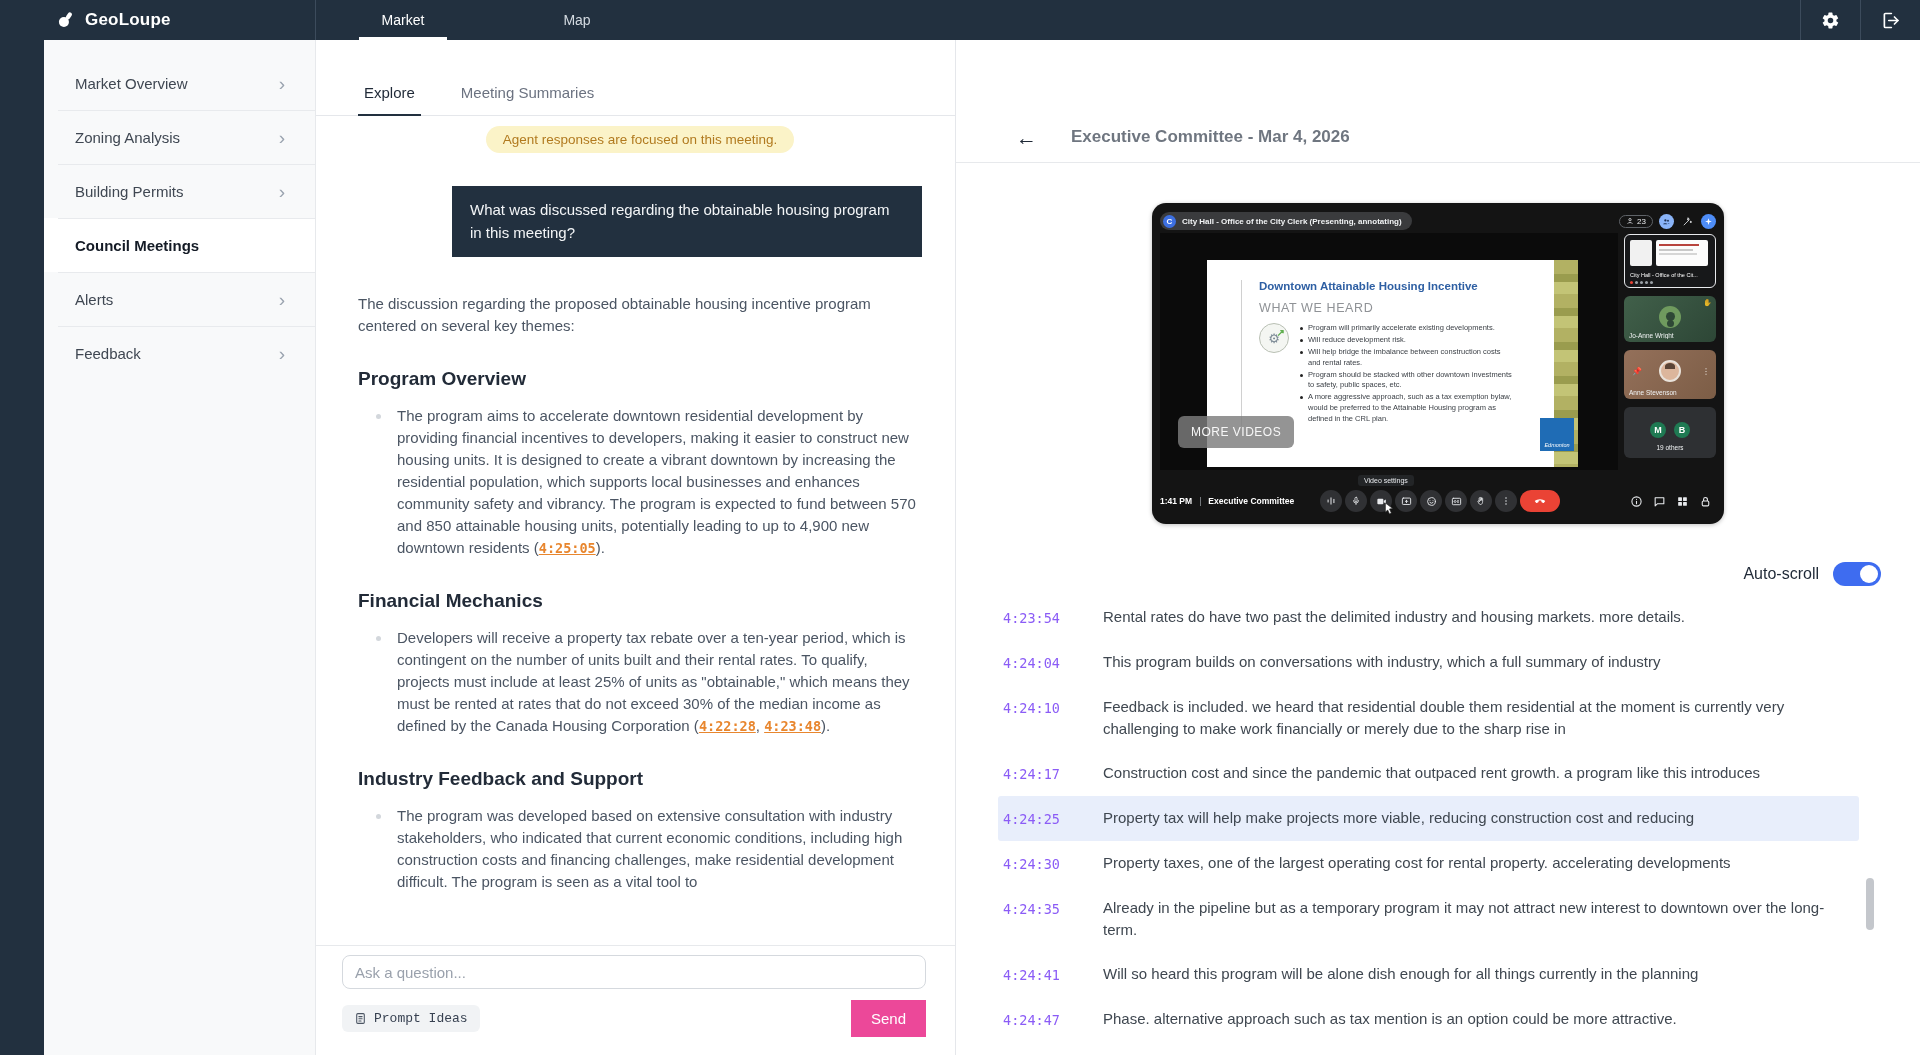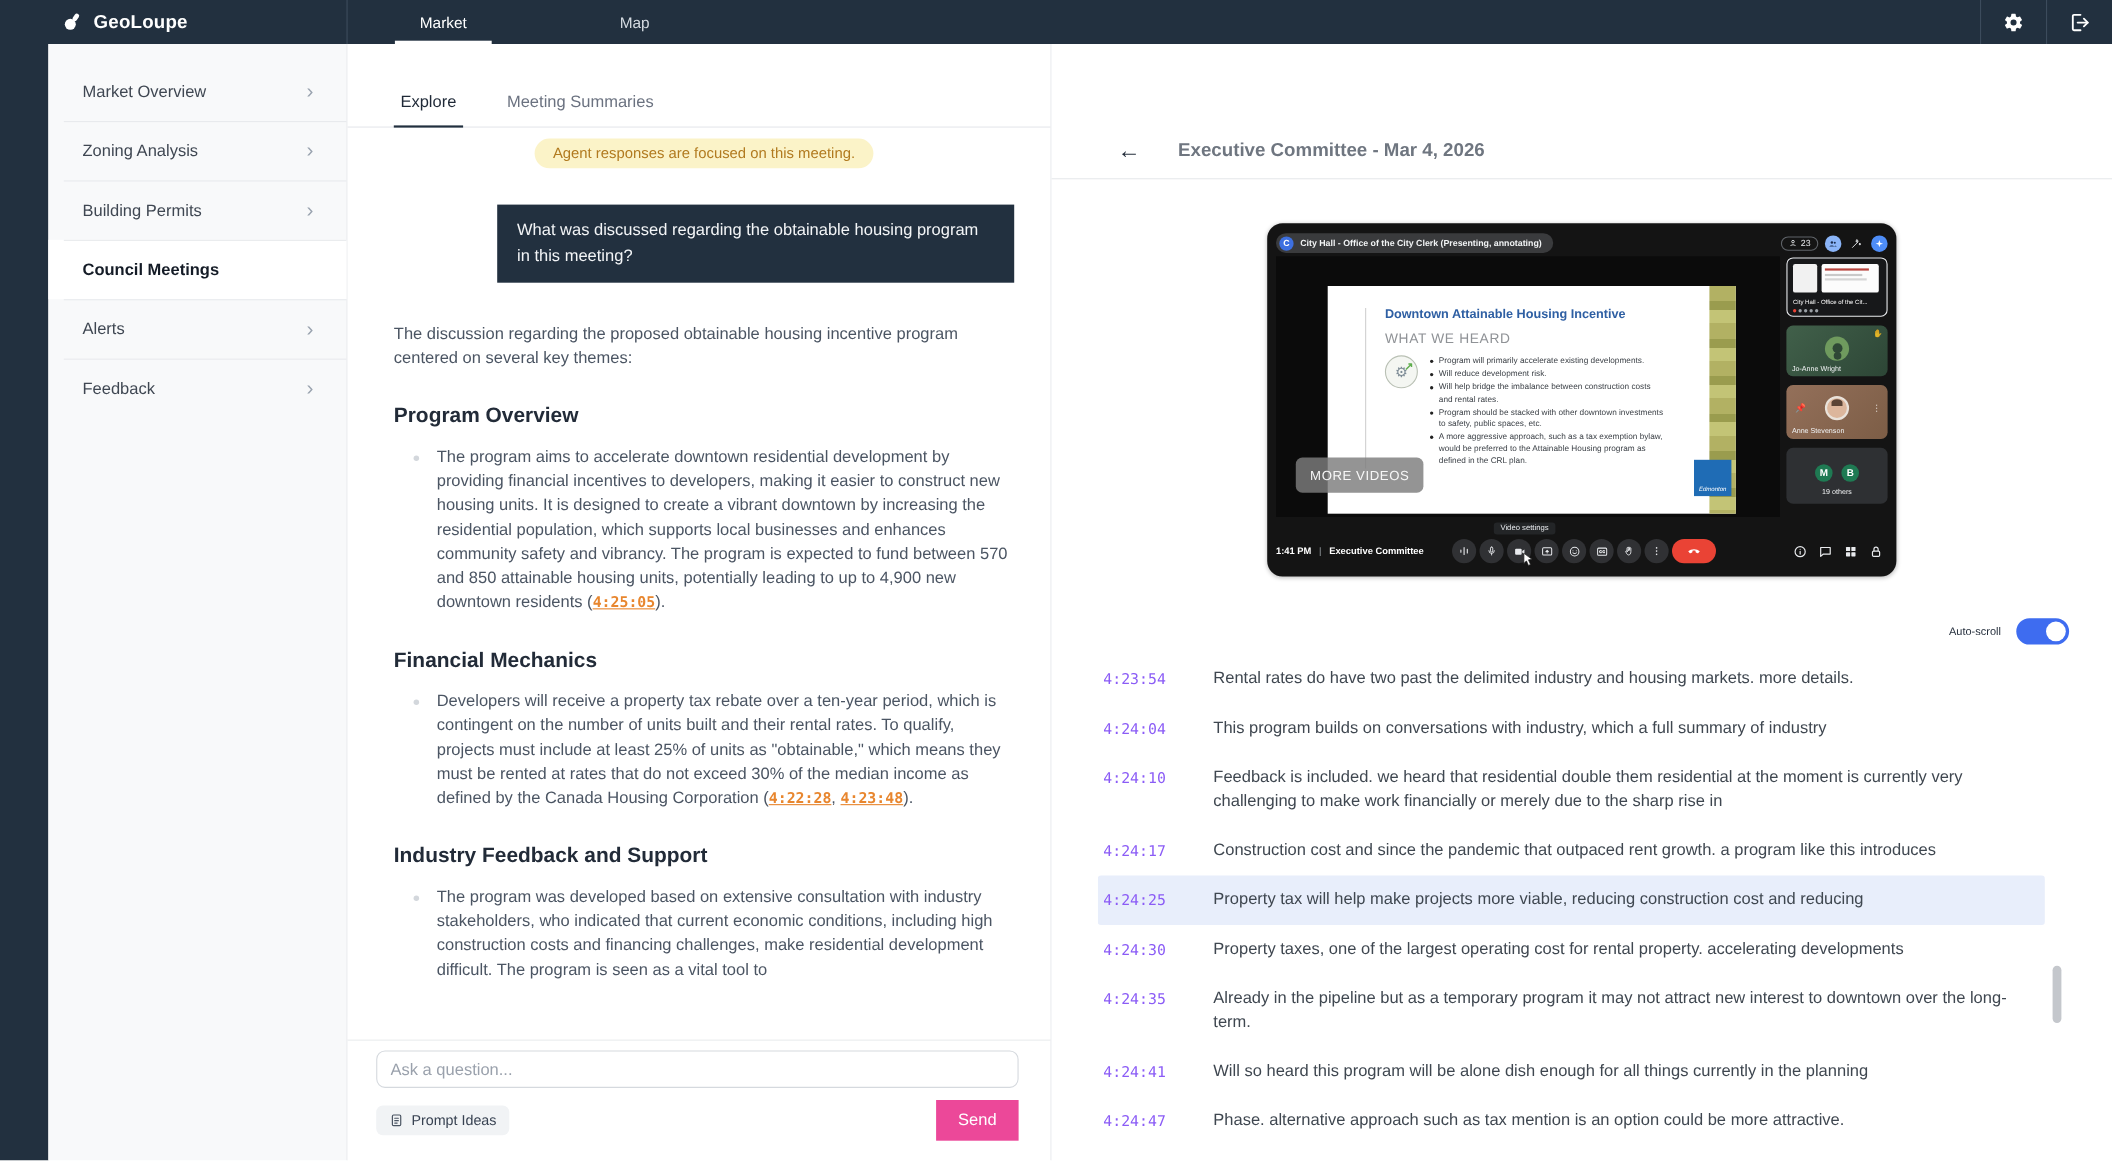--- a/index.html
+++ b/index.html
@@ -56,21 +56,21 @@
     text-decoration:underline; font-size:13.5px; cursor:pointer; }
   .fade-bottom { position:absolute; left:0; right:0; bottom:0; height:30px;
     background:linear-gradient(rgba(255,255,255,0), #fff 90%); pointer-events:none; }
   .chat-footer { border-top:1px solid #e7e9ec; padding:9px 29px 18px 26px; }
   .ask-input { width:100%; height:34px; border:1px solid #d5d9de; border-radius:8px; padding:0 12px;
     font-size:15px; color:#111827; outline:none; font-family:"Liberation Sans", sans-serif; }
   .ask-input::placeholder { color:#9aa1ac; }
   .footer-row { margin-top:11px; display:flex; align-items:center; justify-content:space-between; }
   .prompt-ideas { display:flex; align-items:center; gap:7px; background:#f1f3f5; border:none;
     border-radius:6px; padding:6px 12px; font-size:13px; color:#374151; cursor:pointer;
-    font-family:Liberation Sans, sans-serif; }
+    font-family:Liberation Mono, monospace; }
   .send-btn { background:#ec4899; color:#fff; border:none; border-radius:0; padding:0 20px;
     height:37px; font-size:15px; cursor:default; font-family:"Liberation Sans", sans-serif; }
 
   
   .transcript { flex:1; position:relative; background:#fff; display:flex; flex-direction:column; }
   .t-header { height:123px; display:flex; align-items:flex-end; padding:0 0 14px 60px; gap:34px;
     border-bottom:1px solid #e7e9ec; }
   .back-btn { background:none; border:none; font-size:21px; color:#1f2937; cursor:pointer; line-height:1; }
   .t-title { font-size:17px; font-weight:bold; color:#6f7680; padding-bottom:1px; }
 
@@ -148,21 +148,21 @@
     align-items:center; justify-content:center; color:#e8eaed; }
   .v-cbtn.red { width:40px; border-radius:12px; background:#ea4335; }
   .v-tooltip { position:absolute; left:38px; top:-15px; background:#232527; color:#e8eaed; font-size:7px;
     padding:2px 6px; border-radius:3px; white-space:nowrap; }
   .v-cursor { position:absolute; left:64px; top:12px; z-index:3; }
   .v-right { margin-left:auto; display:flex; align-items:center; gap:10px; color:#e8eaed; padding-right:4px; }
 
   
   .autoscroll-row { display:flex; align-items:center; justify-content:flex-end; gap:14px;
     margin:38px 39px 0 0; }
-  .autoscroll-label { font-size:10px; color:#1f2937; }
+  .autoscroll-label { font-size:16px; color:#1f2937; }
   .toggle { width:48px; height:24px; border-radius:12px; background:#3e6cf0; position:relative; cursor:pointer; }
   .toggle .knob { position:absolute; right:3px; top:3px; width:18px; height:18px; border-radius:50%; background:#fff; }
   .t-list { margin:9px 61px 0 42px; overflow:hidden; flex:1; }
   .t-row { display:flex; padding:11px 0 11px 5px; line-height:22px; border-radius:3px; cursor:pointer; }
   .t-row.highlight { background:#e8eefb; }
   .t-time { width:100px; flex:none; font-family:"DejaVu Sans Mono", monospace; font-size:13.5px;
     color:#8b5cf6; padding-top:1px; }
   .t-text { font-size:15px; color:#3f4750; padding-right:10px; }
   .t-scrollthumb { position:absolute; right:46px; top:838px; width:8px; height:52px; background:#c4c7cc;
     border-radius:4px; }

